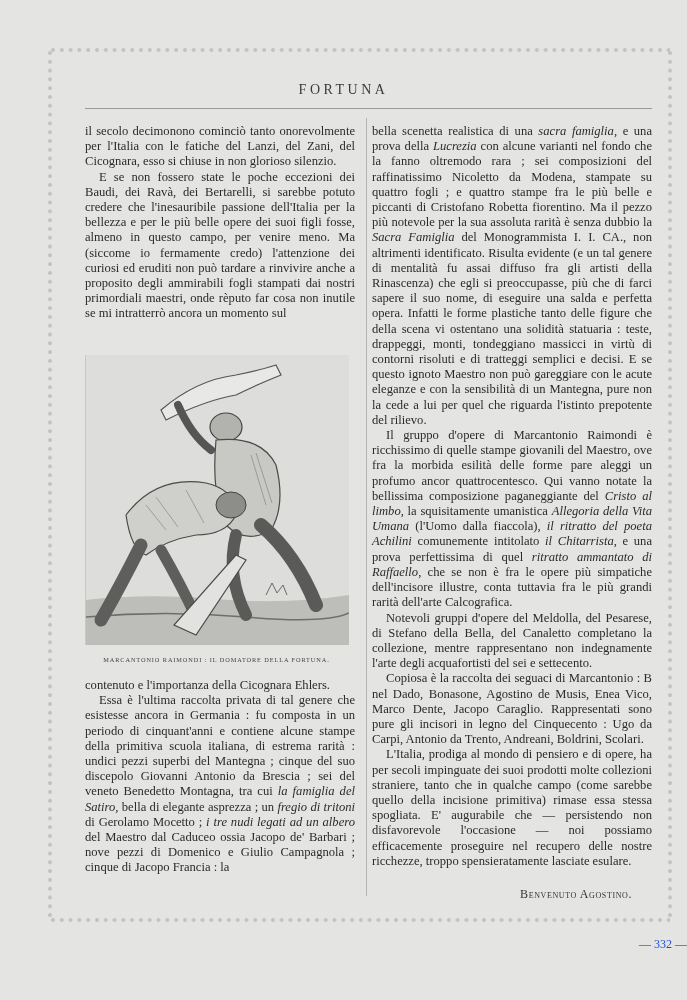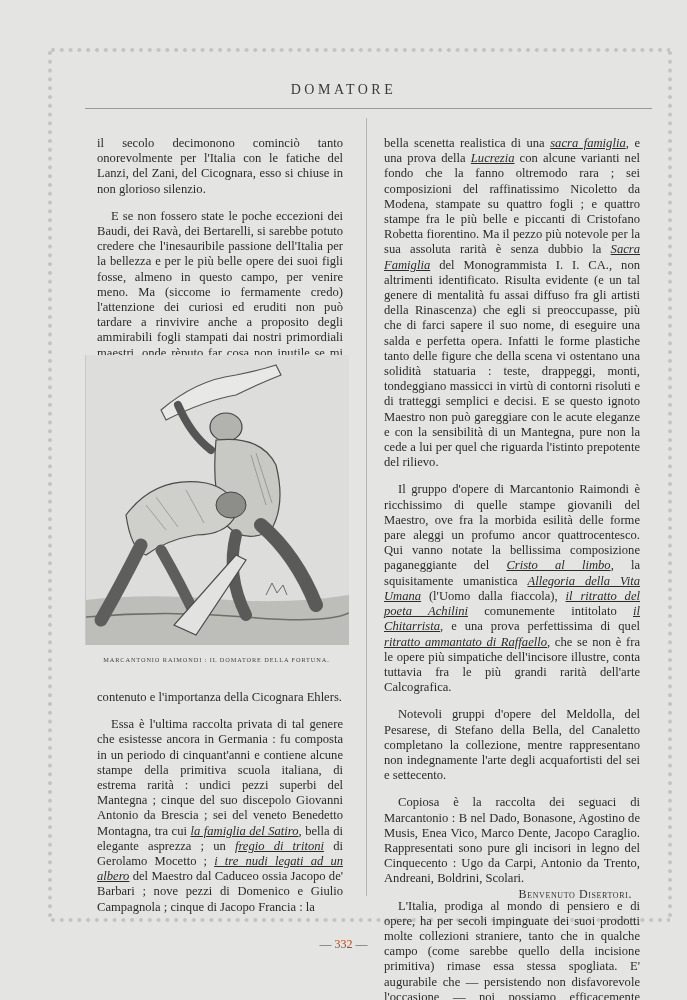--- a/index.html
+++ b/index.html
@@ -33,58 +33,58 @@
       position:absolute; left:0; width:687px; top:82px; text-align:center;
       font-size:14px; letter-spacing:3.5px; color:#3a3a3a;
     }
     .header-rule {
       position:absolute; left:85px; width:567px; top:108px; height:1px; background:#9a9a98;
     }
     .col {
       position:absolute; top:124px; font-size:12.6px; line-height:15.2px;
       text-align:justify; hyphens:manual;
     }
-    .col p { margin:12px; text-indent:0; }
+    .col p { margin:0; text-indent:0; }
     .col p.ind { text-indent:14px; }
-    .col i { font-style:italic;text-decoration:underline; }
+    .col i { font-style:italic; }
     .col-left { left:85px; width:270px; }
     .col-left-bottom { left:85px; width:270px; top:678px; }
     .col-right { left:372px; width:280px; }
     .divider {
       position:absolute; left:366px; top:118px; width:1px; height:778px; background:#b4b4b2;
     }
     .figure {
       position:absolute; left:85px; top:355px; width:263px; height:290px;
       background:#dcdcda; border-left:1px solid #c8c8c6;
     }
     .figure svg { width:100%; height:100%; display:block; }
     .caption {
       position:absolute; left:85px; width:263px; top:656px; text-align:center;
       font-size:6.3px; letter-spacing:0.9px; color:#444;
     }
     .signature {
       position:absolute; right:55px; top:887px; font-size:12px; letter-spacing:0.6px;
       font-variant:small-caps; color:#333;
     }
     .page-num {
-      position:absolute; left:0; width:687px; top:937px; text-align:center;
-      font-size:12px; color:#c2410c;
+      position:absolute; left:0; width:687px; top:937px; text-align:right;
+      font-size:12px; color:#1d4ed8;
     }
   </style>
 </head>
 <body>
 
 <div class="frame">
   <div class="dots-h dots-top"></div>
   <div class="dots-h dots-bottom"></div>
   <div class="dots-v dots-left"></div>
   <div class="dots-v dots-right"></div>
 </div>
 
-<div class="header-title">DOMATORE</div>
+<div class="header-title">FORTUNA</div>
 <div class="header-rule"></div>
 
 <div class="col col-left">
   <p>il secolo decimonono cominciò tanto onorevolmente per l'Italia con le fatiche del Lanzi, del Zani, del Cicognara, esso si chiuse in non glorioso silenzio.</p>
   <p class="ind">E se non fossero state le poche eccezioni dei Baudi, dei Ravà, dei Bertarelli, si sarebbe potuto credere che l'inesauribile passione dell'Italia per la bellezza e per le più belle opere dei suoi figli fosse, almeno in questo campo, per venire meno. Ma (siccome io fermamente credo) l'attenzione dei curiosi ed eruditi non può tardare a rinvivire anche a proposito degli ammirabili fogli stampati dai nostri primordiali maestri, onde rèputo far cosa non inutile se mi intratterrò ancora un momento sul</p>
 </div>
 
 <div class="figure">
   <svg viewBox="0 0 263 290" preserveAspectRatio="none">
     <rect x="0" y="0" width="263" height="290" fill="#dddddb"></rect>
@@ -131,15 +131,15 @@
 <div class="divider"></div>
 
 <div class="col col-right">
   <p>bella scenetta realistica di una <i>sacra famiglia</i>, e una prova della <i>Lucrezia</i> con alcune varianti nel fondo che la fanno oltremodo rara ; sei composizioni del raffinatissimo Nicoletto da Modena, stampate su quattro fogli ; e quattro stampe fra le più belle e piccanti di Cristofano Robetta fiorentino. Ma il pezzo più notevole per la sua assoluta rarità è senza dubbio la <i>Sacra Famiglia</i> del Monogrammista I. I. CA., non altrimenti identificato. Risulta evidente (e un tal genere di mentalità fu assai diffuso fra gli artisti della Rinascenza) che egli si preoccupasse, più che di farci sapere il suo nome, di eseguire una salda e perfetta opera. Infatti le forme plastiche tanto delle figure che della scena vi ostentano una solidità statuaria : teste, drappeggi, monti, tondeggiano massicci in virtù di contorni risoluti e di tratteggi semplici e decisi. E se questo ignoto Maestro non può gareggiare con le acute eleganze e con la sensibilità di un Mantegna, pure non la cede a lui per quel che riguarda l'istinto prepotente del rilievo.</p>
   <p class="ind">Il gruppo d'opere di Marcantonio Raimondi è ricchissimo di quelle stampe giovanili del Maestro, ove fra la morbida esilità delle forme pare aleggi un profumo ancor quattrocentesco. Qui vanno notate la bellissima composizione paganeggiante del <i>Cristo al limbo</i>, la squisitamente umanistica <i>Allegoria della Vita Umana</i> (l'Uomo dalla fiaccola), <i>il ritratto del poeta Achilini</i> comunemente intitolato <i>il Chitarrista</i>, e una prova perfettissima di quel <i>ritratto ammantato di Raffaello</i>, che se non è fra le opere più simpatiche dell'incisore illustre, conta tuttavia fra le più grandi rarità dell'arte Calcografica.</p>
   <p class="ind">Notevoli gruppi d'opere del Meldolla, del Pesarese, di Stefano della Bella, del Canaletto completano la collezione, mentre rappresentano non indegnamente l'arte degli acquafortisti del sei e settecento.</p>
   <p class="ind">Copiosa è la raccolta dei seguaci di Marcantonio : B nel Dado, Bonasone, Agostino de Musis, Enea Vico, Marco Dente, Jacopo Caraglio. Rappresentati sono pure gli incisori in legno del Cinquecento : Ugo da Carpi, Antonio da Trento, Andreani, Boldrini, Scolari.</p>
   <p class="ind">L'Italia, prodiga al mondo di pensiero e di opere, ha per secoli impinguate dei suoi prodotti molte collezioni straniere, tanto che in qualche campo (come sarebbe quello della incisione primitiva) rimase essa stessa spogliata. E' augurabile che — persistendo non disfavorevole l'occasione — noi possiamo efficacemente proseguire nel recupero delle nostre ricchezze, troppo spensieratamente lasciate esulare.</p>
 </div>
 
-<div class="signature">Benvenuto Disertori.</div>
+<div class="signature">Benvenuto Agostino.</div>
 
 <div class="page-num">— 332 —</div>
 
 </body></html>

